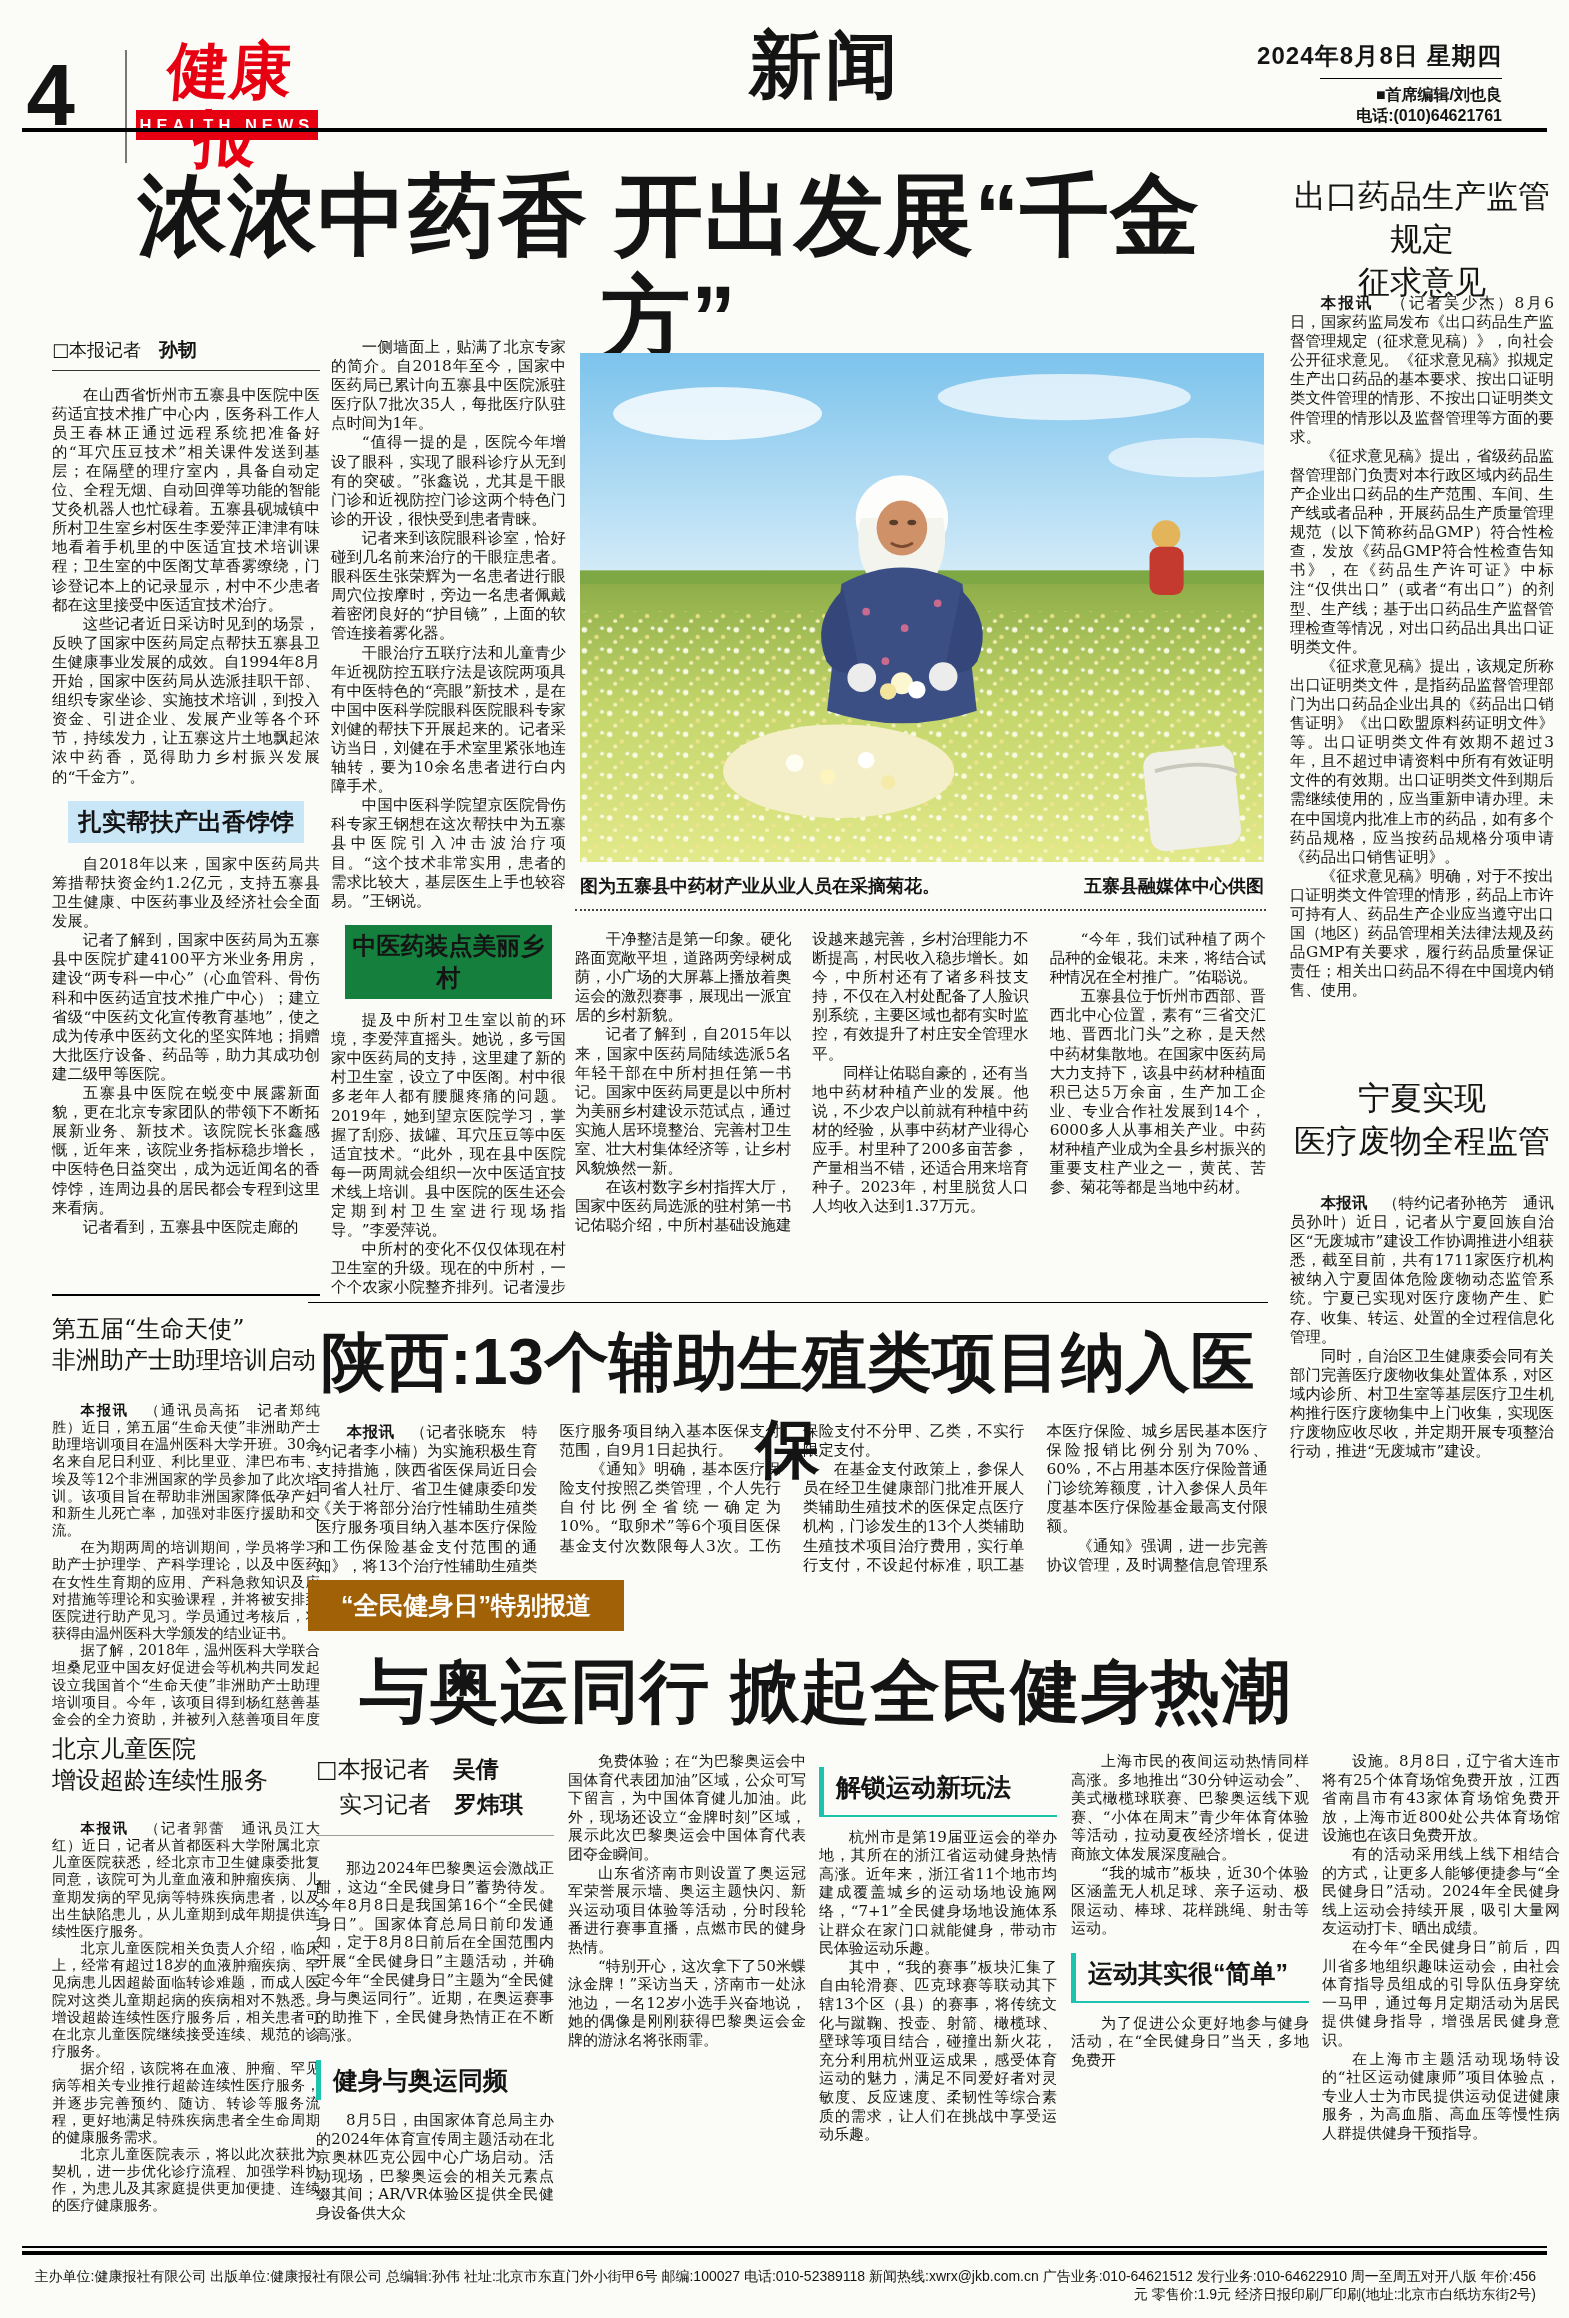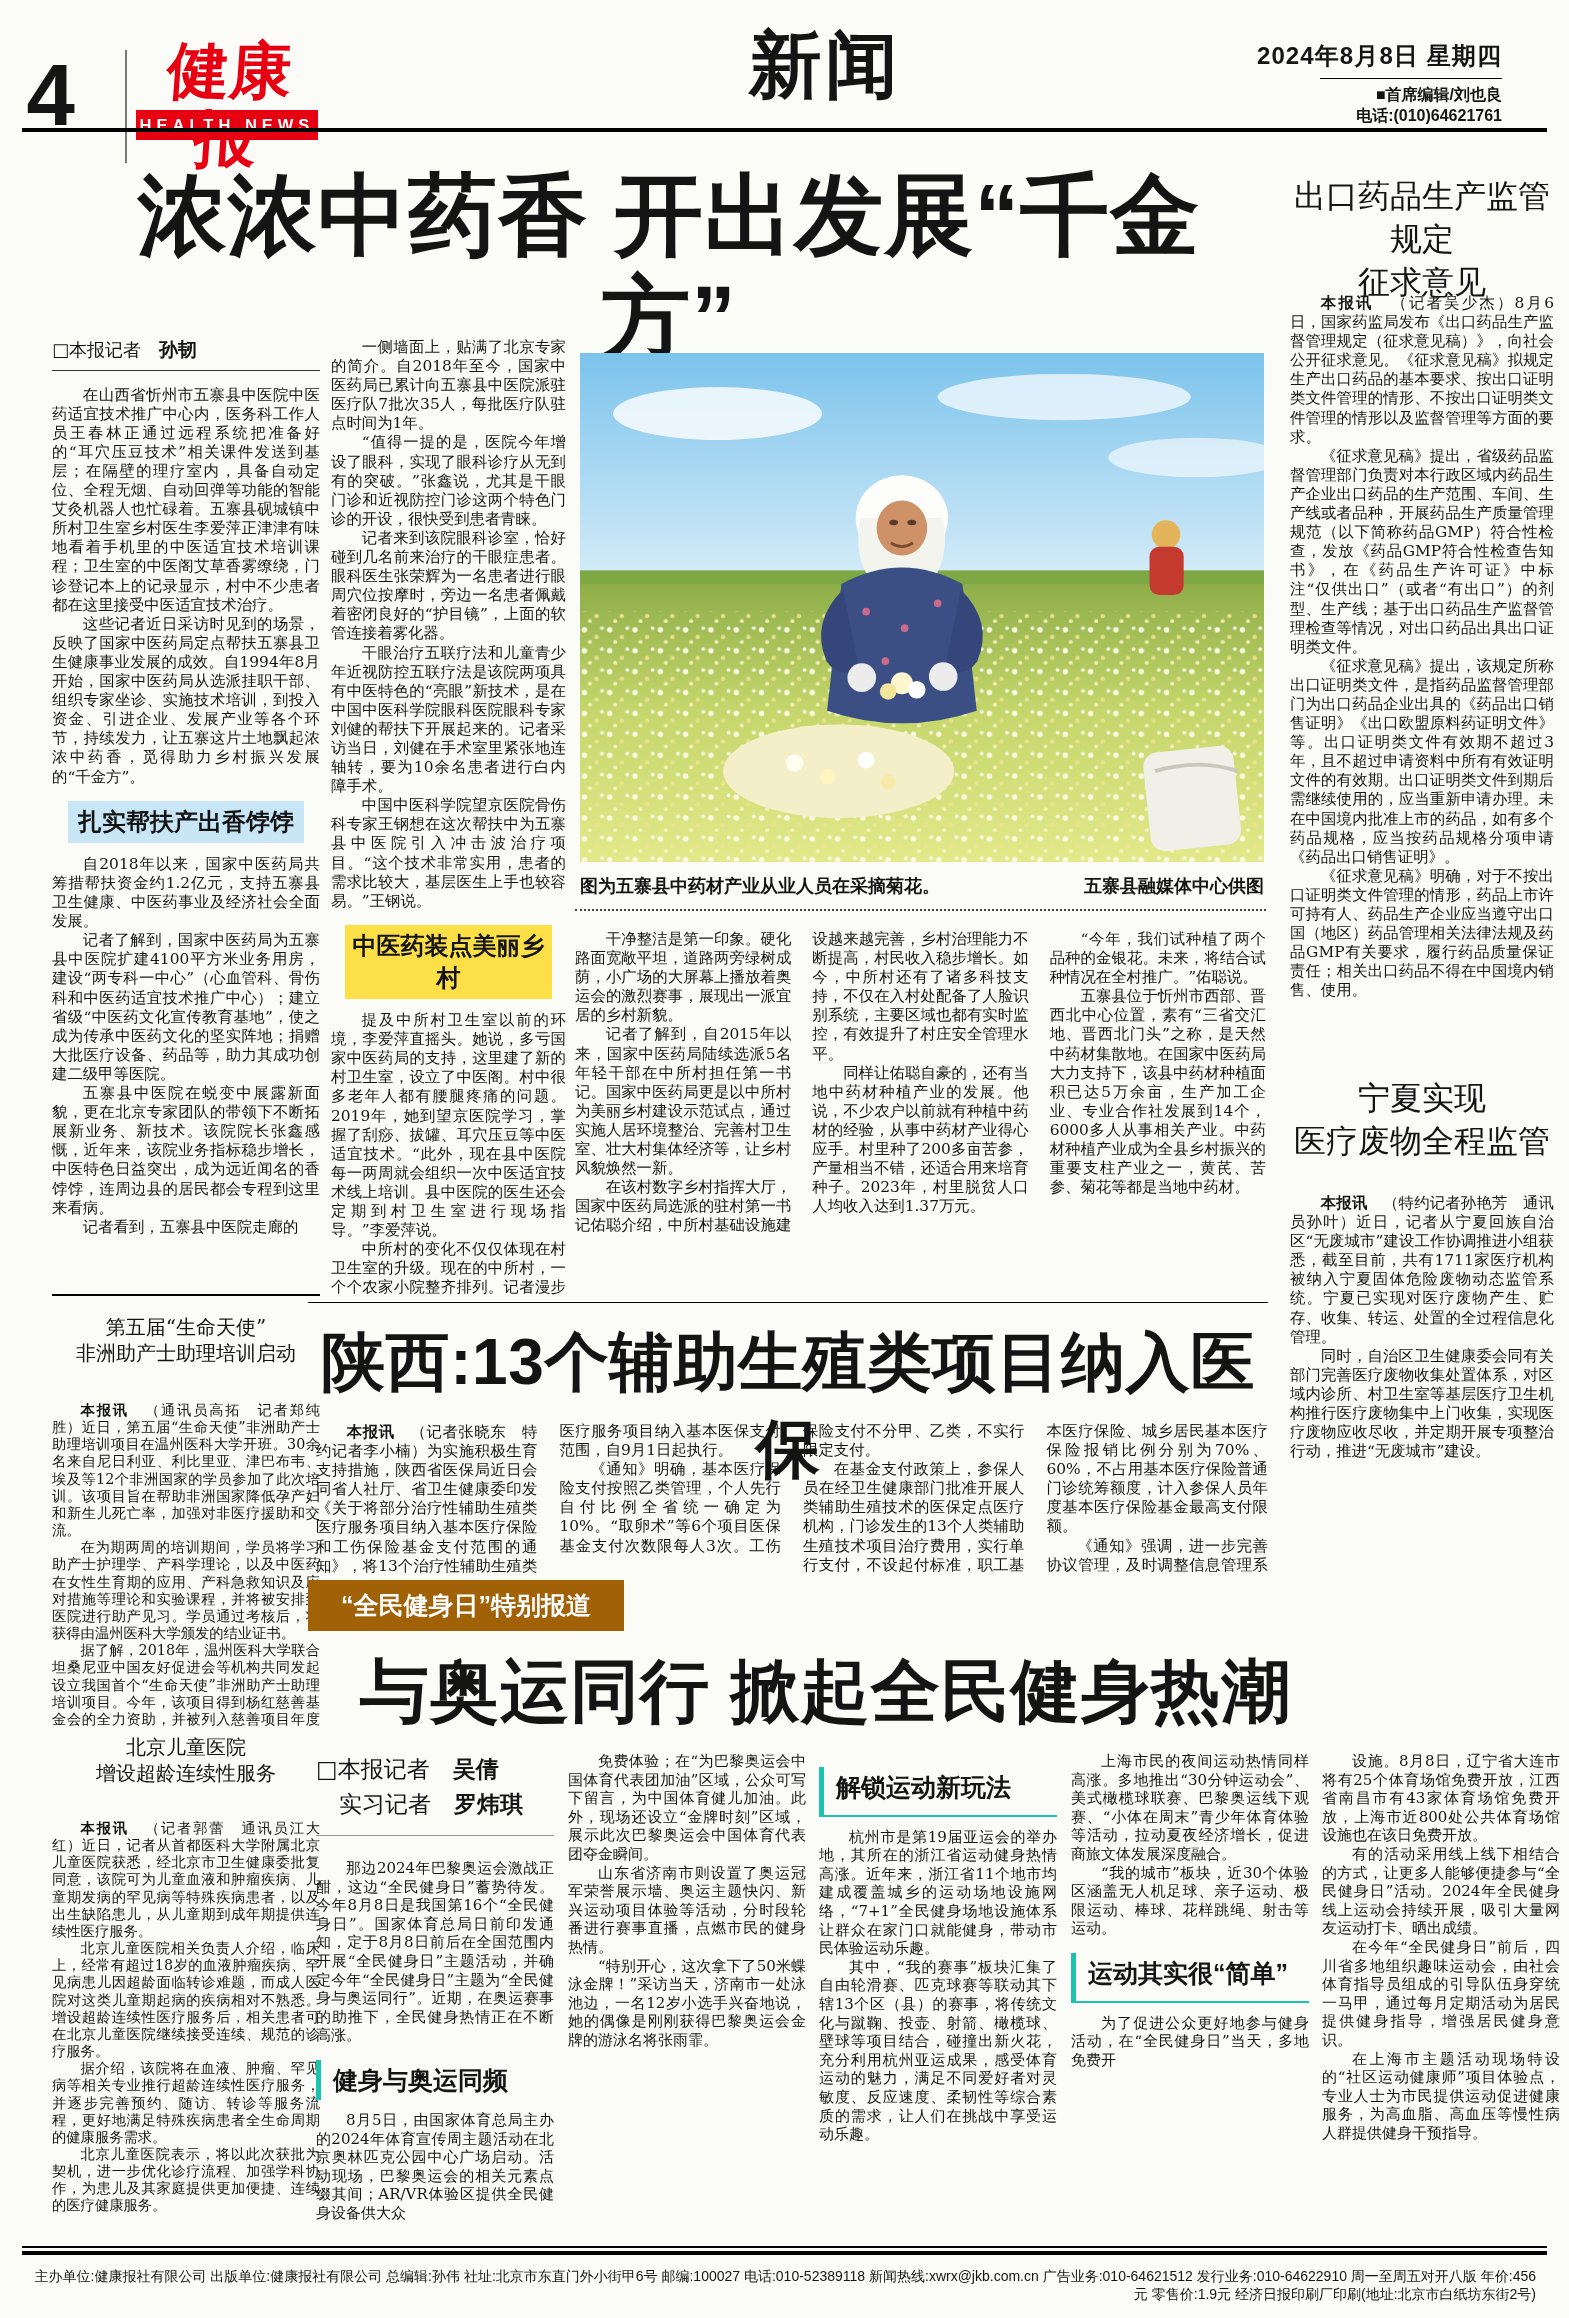--- a/index.html
+++ b/index.html
@@ -30,34 +30,34 @@
   .body-sm{font-size:14.3px;line-height:1.2;text-align:justify;overflow:hidden;}
   .body-sm p{margin:0;text-indent:2em;}
   .lead b{font-family:"Liberation Sans",sans-serif;}
   .byline{font-size:18px;border-bottom:1.7px solid #333;padding-bottom:8.8px;margin-bottom:14.3px;}
   .byline b{font-size:19px;}
   #col1{left:52px;top:338px;width:268px;height:955px;}
   #col2{left:331px;top:338px;width:235px;height:957px;}
   .strip-head{display:block;width:88%;margin:14.3px auto 12px;padding:5px 0;text-align:center;
               font:700 24px "Liberation Sans",sans-serif;}
   .strip-blue{background:#c9e6f6;}
-  .strip-green{background:#fde047;}
+  .strip-green{background:#15803d;}
   
   #photo-wrap{left:580px;top:353px;width:684px;height:509px;}
   #caption-row{left:580px;top:874px;width:684px;display:flex;justify-content:space-between;
                font-weight:700;font-size:18px;}
   #dotted-sep{left:575px;top:909px;width:691px;border-top:2.8px dotted #444;height:0;}
   #bottom-cols{left:575px;top:930px;width:691px;height:364px;column-count:3;column-gap:21px;}
   
   .side-title{left:1290px;width:264px;text-align:center;font-size:32px;line-height:1.35;font-weight:500;}
   #side1-body{left:1290px;top:293px;width:264px;height:770px;}
   #side2-body{left:1290px;top:1193px;width:264px;height:484px;}
   
   #left-divider{left:52px;top:1294px;width:268px;height:1.7px;}
-  .lt-title{left:52px;width:268px;text-align:center;font-size:20px;line-height:1.3;font-weight:500;}
+  .lt-title{left:52px;width:268px;font-size:24px;line-height:1.3;font-weight:500;}
   #lt1-body{left:52px;top:1402px;width:268px;height:325px;}
   #lt2-body{left:52px;top:1820px;width:268px;height:412px;}
   
   #shaanxi-rule{left:308px;top:1302px;width:960px;height:1.1px;}
   #shaanxi-title{left:308px;top:1319px;width:960px;text-align:center;
      font:900 64px "Liberation Sans",sans-serif;letter-spacing:0.6px;}
   #shaanxi-body{left:316px;top:1422px;width:952px;height:155px;column-count:4;column-gap:22px;}
   
   #sp-tag{left:308px;top:1580px;width:316px;height:51px;background:#a16207;color:#fff;
           font:700 25px "Liberation Sans",sans-serif;text-align:center;line-height:51px;}

